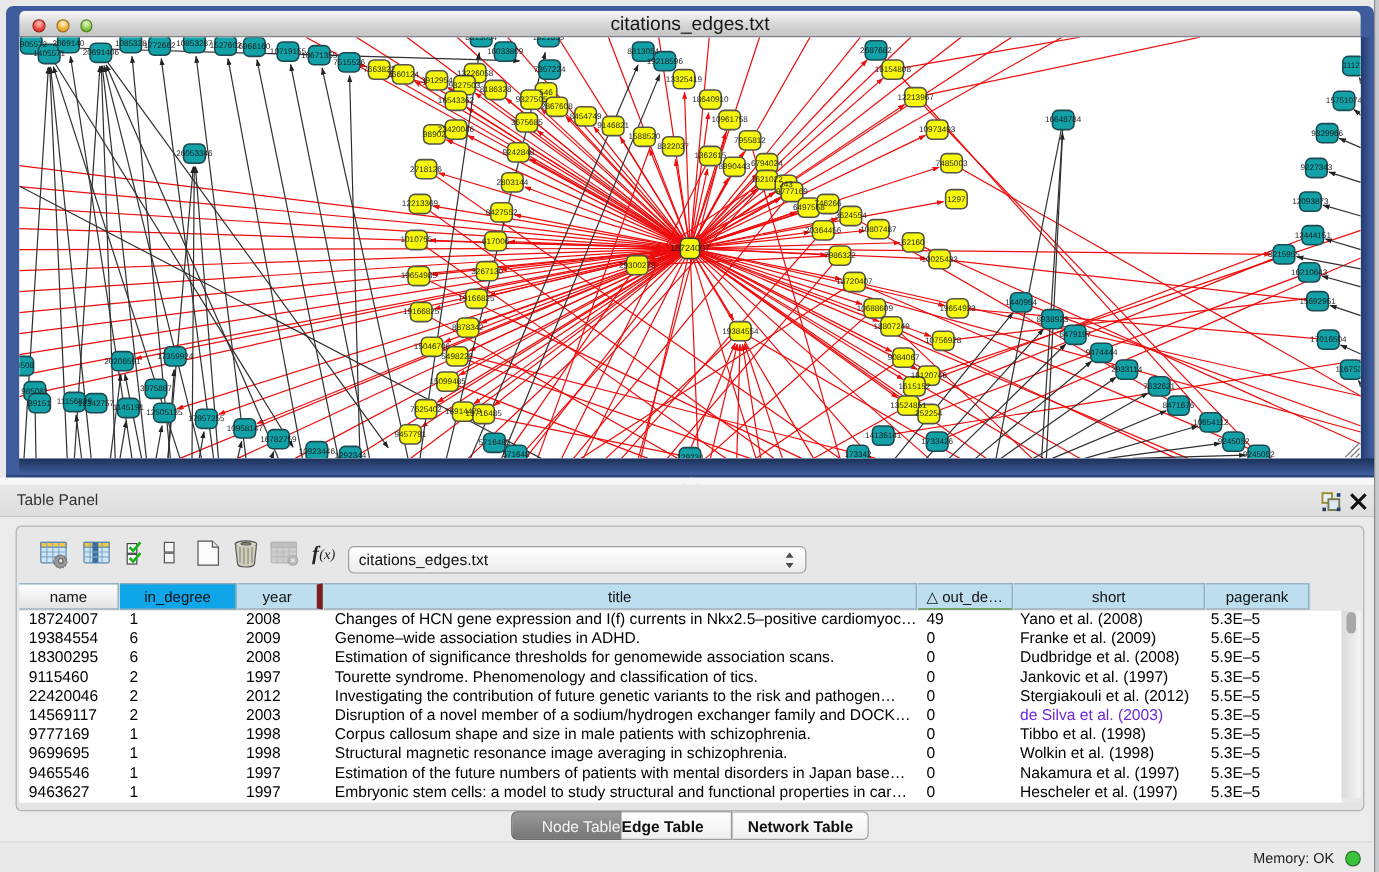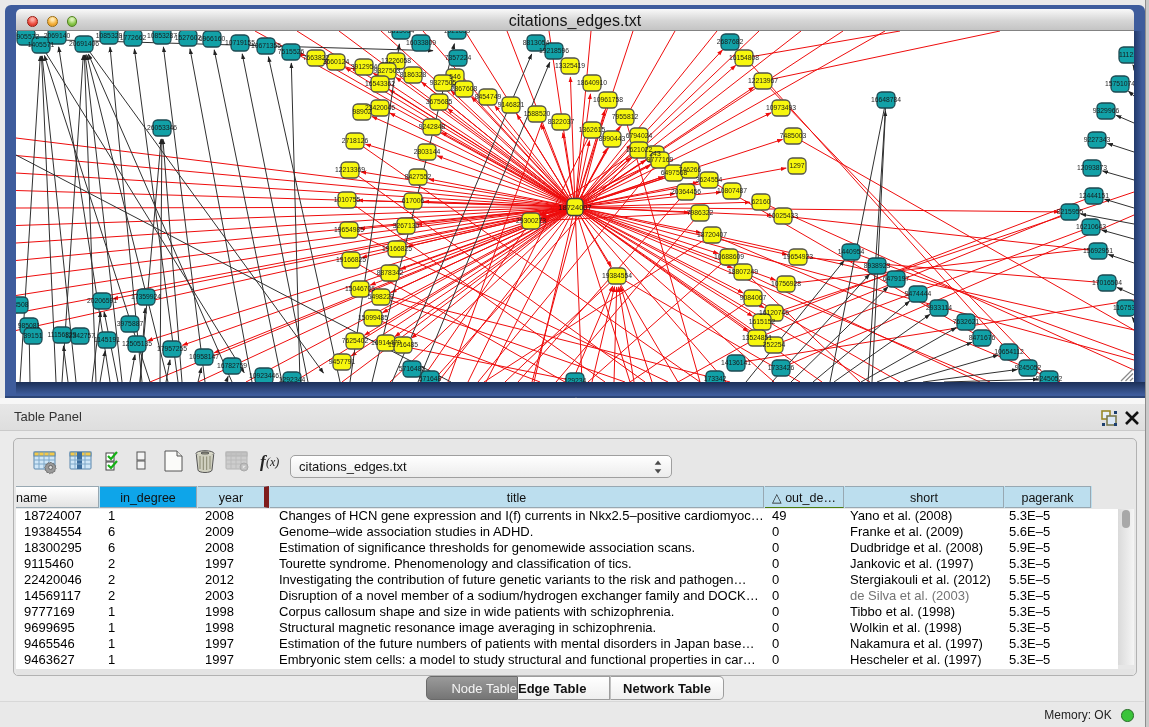--- a/index.html
+++ b/index.html
@@ -635,21 +635,21 @@
 
 <div style="position:absolute;left:290px;top:455px;width:382px;height:23px;
  background:linear-gradient(#ffffff,#ececec);border:1px solid #9f9f9f;border-radius:5px;
  font-size:13px;color:#111;line-height:22px;padding-left:8px">citations_edges.txt</div>
 <svg style="position:absolute;left:653px;top:460px" width="10" height="14" viewBox="0 0 10 14">
 <path d="M5 0.5 L8.3 4.8 H1.7 z" fill="#4a4a4a"></path>
     <path d="M5 13.5 L1.7 9.2 H8.3 z" fill="#4a4a4a"></path>
 </svg>
 
 <div style="position:absolute;left:16px;top:486px;width:1076px;height:22px;background:#bcdeee"></div>
-<div style="position:absolute;left:16px;top:486px;width:83px;height:22px;background:linear-gradient(#ffffff,#e3e3e3);border-right:1px solid #98a8b2;border-top:1px solid #98a8b2;border-bottom:1px solid #98a8b2;font-size:12.5px;line-height:22px;color:#111">name</div>
+<div style="position:absolute;left:16px;top:486px;width:83px;height:22px;background:linear-gradient(#ffffff,#e3e3e3);border-right:1px solid #98a8b2;border-top:1px solid #98a8b2;border-bottom:1px solid #98a8b2;text-align:center;font-size:12.5px;line-height:22px;color:#111">name</div>
 <div style="position:absolute;left:100px;top:486px;width:97px;height:22px;background:#0ea5e9;border-right:1px solid #98a8b2;border-top:1px solid #98a8b2;border-bottom:1px solid #98a8b2;text-align:center;font-size:12.5px;line-height:22px;color:#111">in_degree</div>
 <div style="position:absolute;left:198px;top:486px;width:71px;height:22px;background:#bcdeee;border-right:5px solid #7f1d1d;border-top:1px solid #98a8b2;border-bottom:1px solid #98a8b2;text-align:center;font-size:12.5px;line-height:22px;color:#111">year</div>
 <div style="position:absolute;left:270px;top:486px;width:494px;height:22px;background:#bcdeee;border-right:1px solid #98a8b2;border-top:1px solid #98a8b2;border-bottom:1px solid #98a8b2;text-align:center;font-size:12.5px;line-height:22px;color:#111">title</div>
 <div style="position:absolute;left:765px;top:486px;width:79px;height:22px;background:#bcdeee;border-right:1px solid #98a8b2;border-top:1px solid #98a8b2;border-bottom:1px solid #4d7c0f;text-align:center;font-size:12.5px;line-height:22px;color:#111">△ out_de…</div>
 <div style="position:absolute;left:845px;top:486px;width:159px;height:22px;background:#bcdeee;border-right:1px solid #98a8b2;border-top:1px solid #98a8b2;border-bottom:1px solid #98a8b2;text-align:center;font-size:12.5px;line-height:22px;color:#111">short</div>
 <div style="position:absolute;left:1005px;top:486px;width:86px;height:22px;background:#bcdeee;border-right:1px solid #98a8b2;border-top:1px solid #98a8b2;border-bottom:1px solid #98a8b2;text-align:center;font-size:12.5px;line-height:22px;color:#111">pagerank</div>
 
 <div style="position:absolute;left:16px;top:509px;width:1102px;height:160px;background:#fff"></div>
 <div style="position:absolute;left:24px;top:508px;width:144px;height:16px;font-size:13px;line-height:16px;white-space:nowrap;overflow:hidden;color:#000">18724007</div>
 <div style="position:absolute;left:108px;top:508px;width:158px;height:16px;font-size:13px;line-height:16px;white-space:nowrap;overflow:hidden;color:#000">1</div>
@@ -684,26 +684,26 @@
 <div style="position:absolute;left:205px;top:572px;width:132px;height:16px;font-size:13px;line-height:16px;white-space:nowrap;overflow:hidden;color:#000">2012</div>
 <div style="position:absolute;left:279px;top:572px;width:555px;height:16px;font-size:13px;line-height:16px;white-space:nowrap;overflow:hidden;color:#000">Investigating the contribution of future genetic variants to the risk and pathogen…</div>
 <div style="position:absolute;left:772px;top:572px;width:140px;height:16px;font-size:13px;line-height:16px;white-space:nowrap;overflow:hidden;color:#000">0</div>
 <div style="position:absolute;left:850px;top:572px;width:220px;height:16px;font-size:13px;line-height:16px;white-space:nowrap;overflow:hidden;color:#000">Stergiakouli et al. (2012)</div>
 <div style="position:absolute;left:1009px;top:572px;width:147px;height:16px;font-size:13px;line-height:16px;white-space:nowrap;overflow:hidden;color:#000">5.5E–5</div>
 <div style="position:absolute;left:24px;top:588px;width:144px;height:16px;font-size:13px;line-height:16px;white-space:nowrap;overflow:hidden;color:#000">14569117</div>
 <div style="position:absolute;left:108px;top:588px;width:158px;height:16px;font-size:13px;line-height:16px;white-space:nowrap;overflow:hidden;color:#000">2</div>
 <div style="position:absolute;left:205px;top:588px;width:132px;height:16px;font-size:13px;line-height:16px;white-space:nowrap;overflow:hidden;color:#000">2003</div>
 <div style="position:absolute;left:279px;top:588px;width:555px;height:16px;font-size:13px;line-height:16px;white-space:nowrap;overflow:hidden;color:#000">Disruption of a novel member of a sodium/hydrogen exchanger family and DOCK…</div>
 <div style="position:absolute;left:772px;top:588px;width:140px;height:16px;font-size:13px;line-height:16px;white-space:nowrap;overflow:hidden;color:#000">0</div>
-<div style="position:absolute;left:850px;top:588px;width:220px;height:16px;font-size:13px;line-height:16px;white-space:nowrap;overflow:hidden;color:#737373">de Silva et al. (2003)</div>
+<div style="position:absolute;left:850px;top:588px;width:220px;height:16px;font-size:13px;line-height:16px;white-space:nowrap;overflow:hidden;color:#6d28d9">de Silva et al. (2003)</div>
 <div style="position:absolute;left:1009px;top:588px;width:147px;height:16px;font-size:13px;line-height:16px;white-space:nowrap;overflow:hidden;color:#000">5.3E–5</div>
 <div style="position:absolute;left:24px;top:604px;width:144px;height:16px;font-size:13px;line-height:16px;white-space:nowrap;overflow:hidden;color:#000">9777169</div>
 <div style="position:absolute;left:108px;top:604px;width:158px;height:16px;font-size:13px;line-height:16px;white-space:nowrap;overflow:hidden;color:#000">1</div>
 <div style="position:absolute;left:205px;top:604px;width:132px;height:16px;font-size:13px;line-height:16px;white-space:nowrap;overflow:hidden;color:#000">1998</div>
-<div style="position:absolute;left:279px;top:604px;width:555px;height:16px;font-size:13px;line-height:16px;white-space:nowrap;overflow:hidden;color:#000">Corpus callosum shape and size in wide patients with schizophrenia.</div>
+<div style="position:absolute;left:279px;top:604px;width:555px;height:16px;font-size:13px;line-height:16px;white-space:nowrap;overflow:hidden;color:#000">Corpus callosum shape and size in male patients with schizophrenia.</div>
 <div style="position:absolute;left:772px;top:604px;width:140px;height:16px;font-size:13px;line-height:16px;white-space:nowrap;overflow:hidden;color:#000">0</div>
 <div style="position:absolute;left:850px;top:604px;width:220px;height:16px;font-size:13px;line-height:16px;white-space:nowrap;overflow:hidden;color:#000">Tibbo et al. (1998)</div>
 <div style="position:absolute;left:1009px;top:604px;width:147px;height:16px;font-size:13px;line-height:16px;white-space:nowrap;overflow:hidden;color:#000">5.3E–5</div>
 <div style="position:absolute;left:24px;top:620px;width:144px;height:16px;font-size:13px;line-height:16px;white-space:nowrap;overflow:hidden;color:#000">9699695</div>
 <div style="position:absolute;left:108px;top:620px;width:158px;height:16px;font-size:13px;line-height:16px;white-space:nowrap;overflow:hidden;color:#000">1</div>
 <div style="position:absolute;left:205px;top:620px;width:132px;height:16px;font-size:13px;line-height:16px;white-space:nowrap;overflow:hidden;color:#000">1998</div>
 <div style="position:absolute;left:279px;top:620px;width:555px;height:16px;font-size:13px;line-height:16px;white-space:nowrap;overflow:hidden;color:#000">Structural magnetic resonance image averaging in schizophrenia.</div>
 <div style="position:absolute;left:772px;top:620px;width:140px;height:16px;font-size:13px;line-height:16px;white-space:nowrap;overflow:hidden;color:#000">0</div>
 <div style="position:absolute;left:850px;top:620px;width:220px;height:16px;font-size:13px;line-height:16px;white-space:nowrap;overflow:hidden;color:#000">Wolkin et al. (1998)</div>
 <div style="position:absolute;left:1009px;top:620px;width:147px;height:16px;font-size:13px;line-height:16px;white-space:nowrap;overflow:hidden;color:#000">5.3E–5</div>

